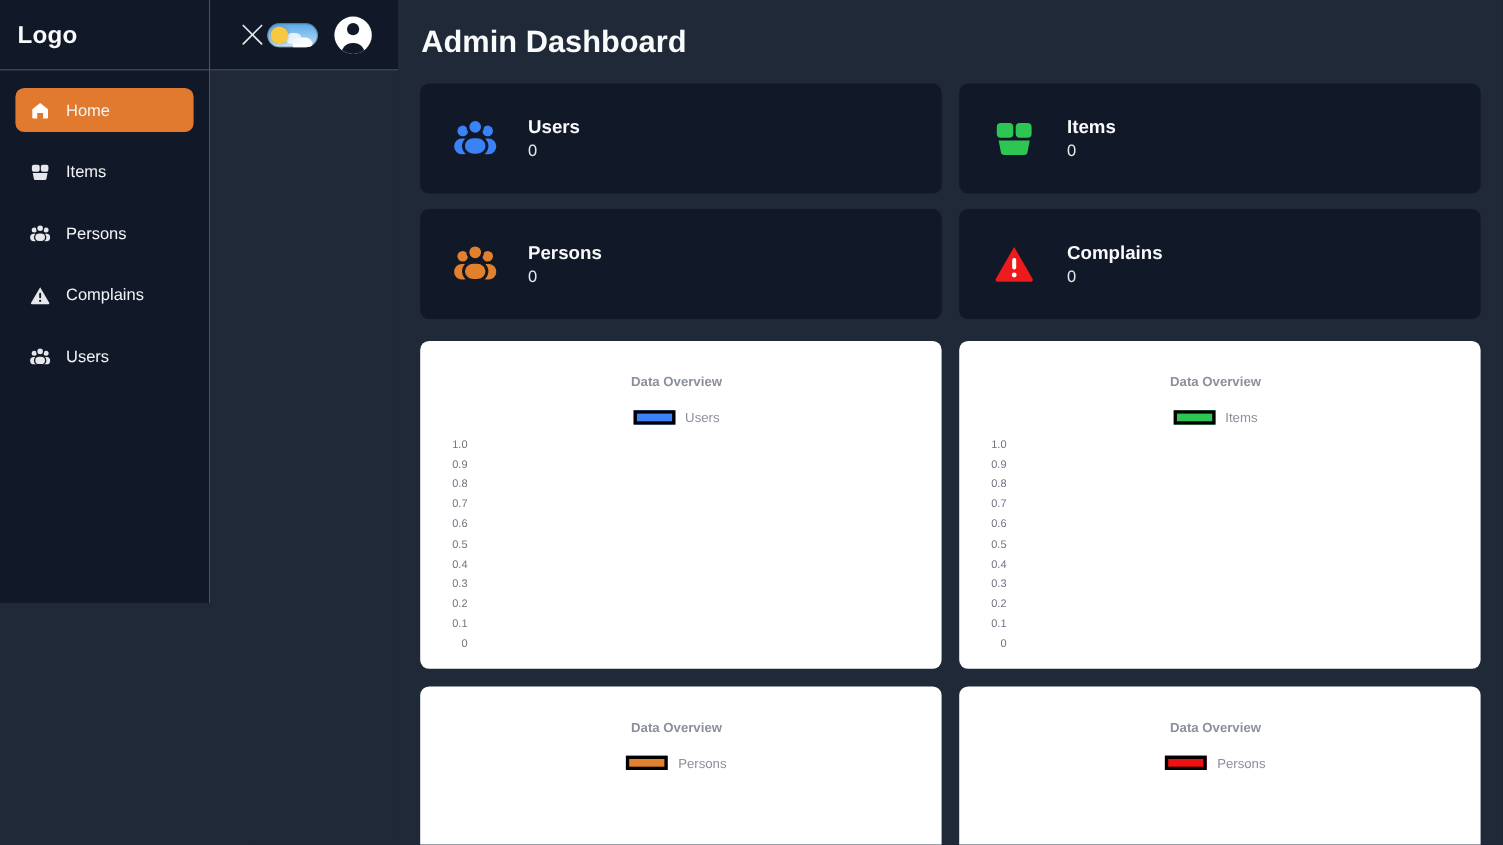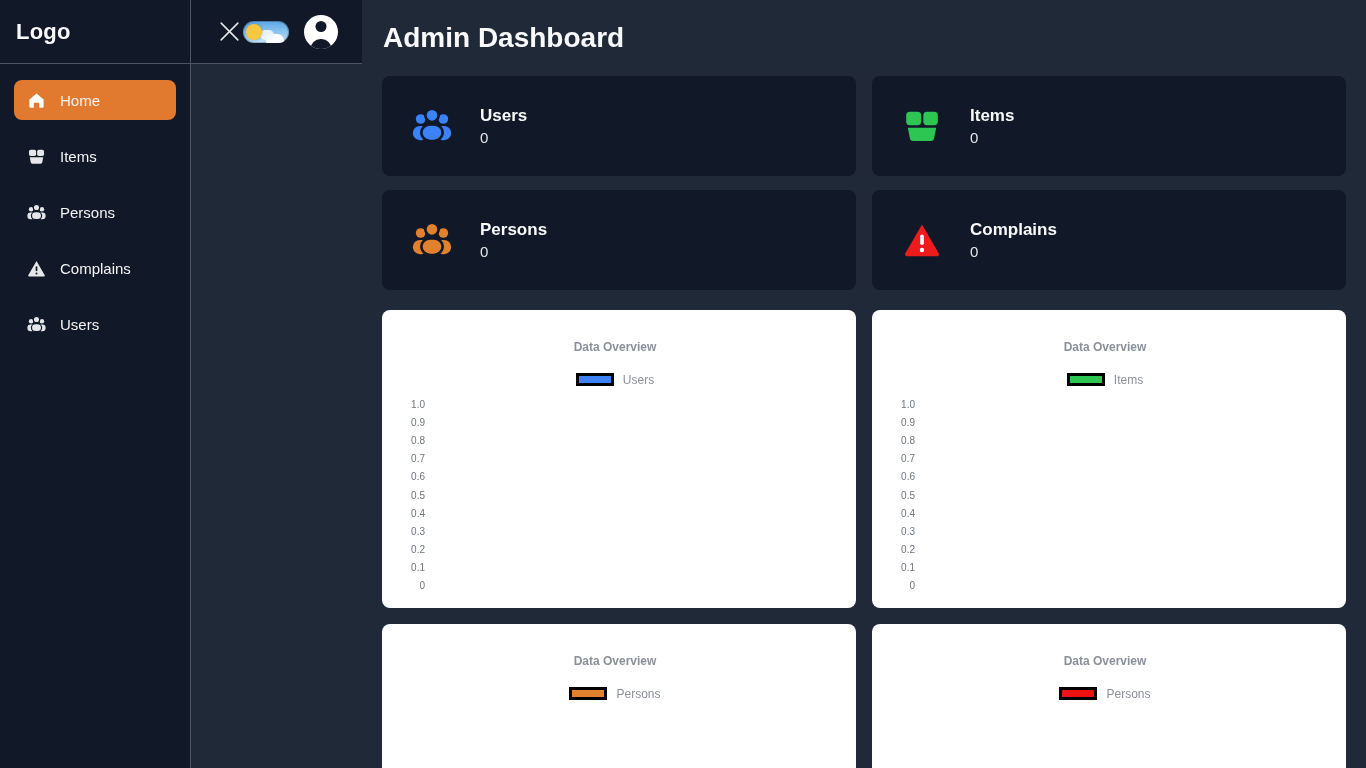--- a/index.html
+++ b/index.html
@@ -6,21 +6,21 @@
   html,body { width:1366px; height:768px; overflow:hidden; }
   body {
     font-family:"Liberation Sans", sans-serif;
     background:#1f2937;
     color:#f3f4f6;
   }
   .app { display:flex; width:1366px; height:768px; }
 
   
   .sidebar {
-    width:191px; min-width:191px; height:768px;
+    width:191px; min-width:191px; height:548px;
     background:#111827;
     border-right:1px solid #4b5563;
     display:flex; flex-direction:column;
   }
   .sidebar-header {
     height:64px; display:flex; align-items:center;
     padding:0 16px;
     border-bottom:1px solid #4b5563;
   }
   .logo { font-size:22px; font-weight:bold; color:#f9fafb; letter-spacing:.2px; }

